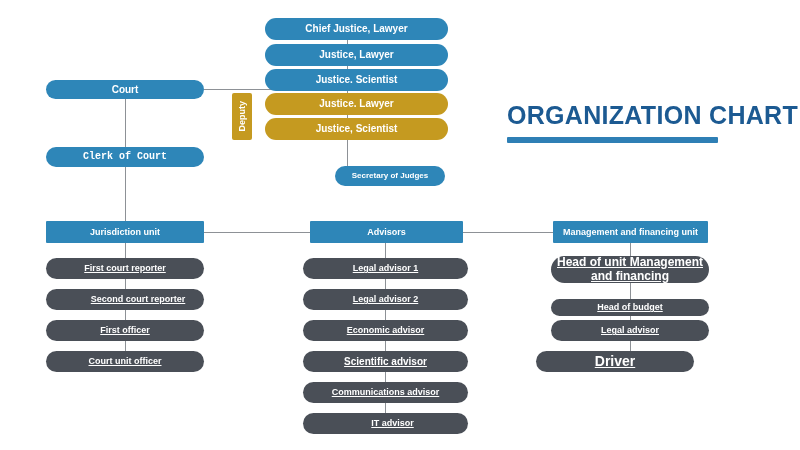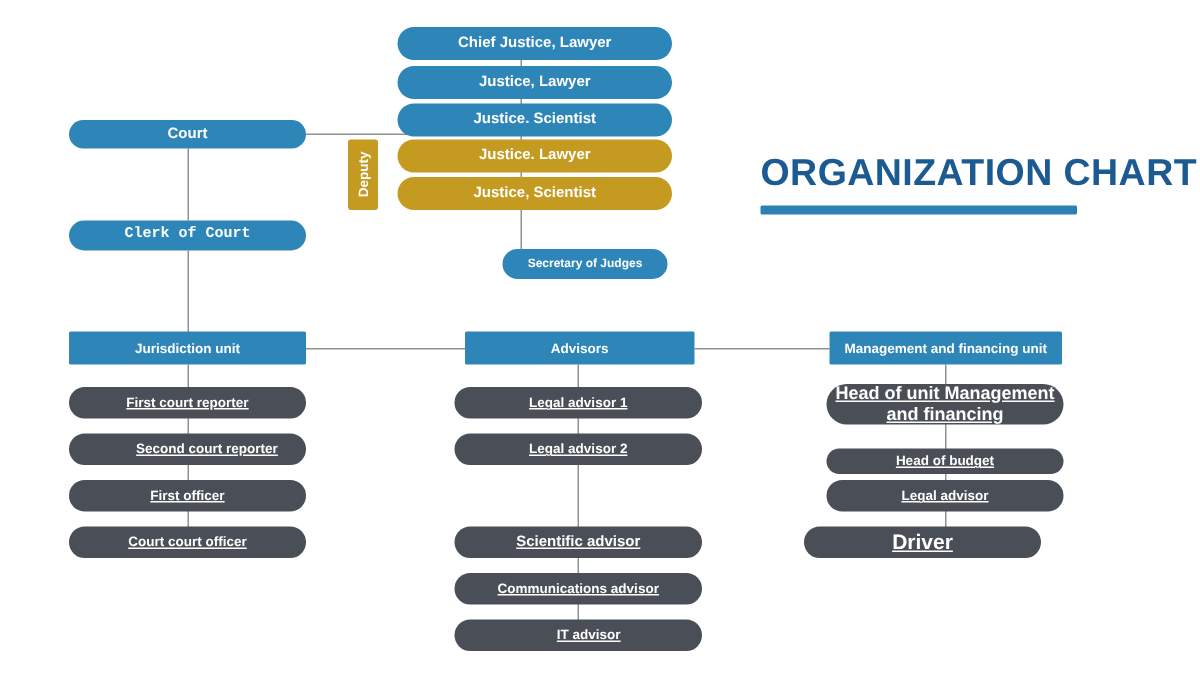--- a/index.html
+++ b/index.html
@@ -130,24 +130,25 @@
 
   <div class="node blue unit" style="left:46px; top:221px; width:158px; height:22px; font-size:9px;">Jurisdiction unit</div>
 
   <div class="node blue unit" style="left:310px; top:221px; width:153px; height:22px; font-size:9px;">Advisors</div>
 
   <div class="node blue unit" style="left:553px; top:221px; width:155px; height:22px; font-size:9px;">Management and financing unit</div>
 
   <div class="node slate pill" style="left:46px; top:258px; width:158px; height:21px; font-size:9px;">First court reporter</div>
   <div class="node slate pill" style="left:46px; top:289px; width:158px; height:21px; font-size:9px;padding-left:32px;">Second court reporter</div>
   <div class="node slate pill" style="left:46px; top:320px; width:158px; height:21px; font-size:9px;">First officer</div>
-  <div class="node slate pill" style="left:46px; top:351px; width:158px; height:21px; font-size:9px;">Court court officer</div>
+  <div class="node slate pill" style="left:46px; top:351px; width:158px; height:21px; font-size:9px;">Court unit officer</div>
 
   <div class="node slate pill" style="left:303px; top:258px; width:165px; height:21px; font-size:9px;">Legal advisor 1</div>
   <div class="node slate pill" style="left:303px; top:289px; width:165px; height:21px; font-size:9px;">Legal advisor 2</div>
+  <div class="node slate pill" style="left:303px; top:320px; width:165px; height:21px; font-size:9px;">Economic advisor</div>
   <div class="node slate pill" style="left:303px; top:351px; width:165px; height:21px; font-size:10px;">Scientific advisor</div>
   <div class="node slate pill" style="left:303px; top:382px; width:165px; height:21px; font-size:9px;">Communications advisor</div>
   <div class="node slate pill" style="left:303px; top:413px; width:165px; height:21px; font-size:9px;padding-left:20px;">IT advisor</div>
 
   <div class="node slate pill" style="left:551px; top:256px; width:158px; height:27px; font-size:12px;">Head of unit Management and financing</div>
   <div class="node slate pill" style="left:551px; top:299px; width:158px; height:17px; font-size:9px;">Head of budget</div>
   <div class="node slate pill" style="left:551px; top:320px; width:158px; height:21px; font-size:9px;">Legal advisor</div>
   <div class="node slate pill" style="left:536px; top:351px; width:158px; height:21px; font-size:14px;">Driver</div>
 
 </div>

